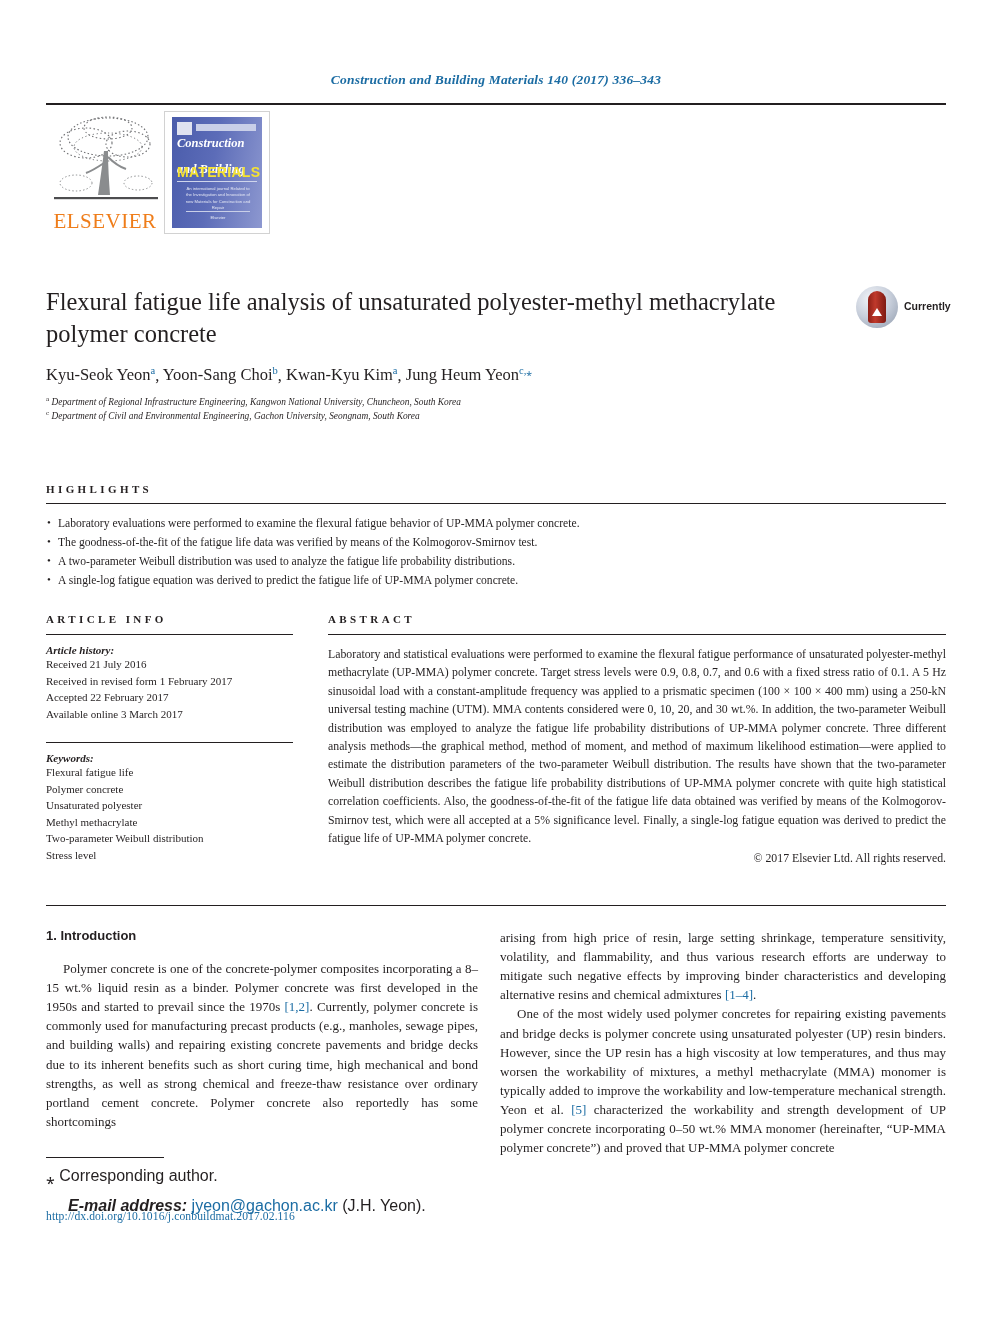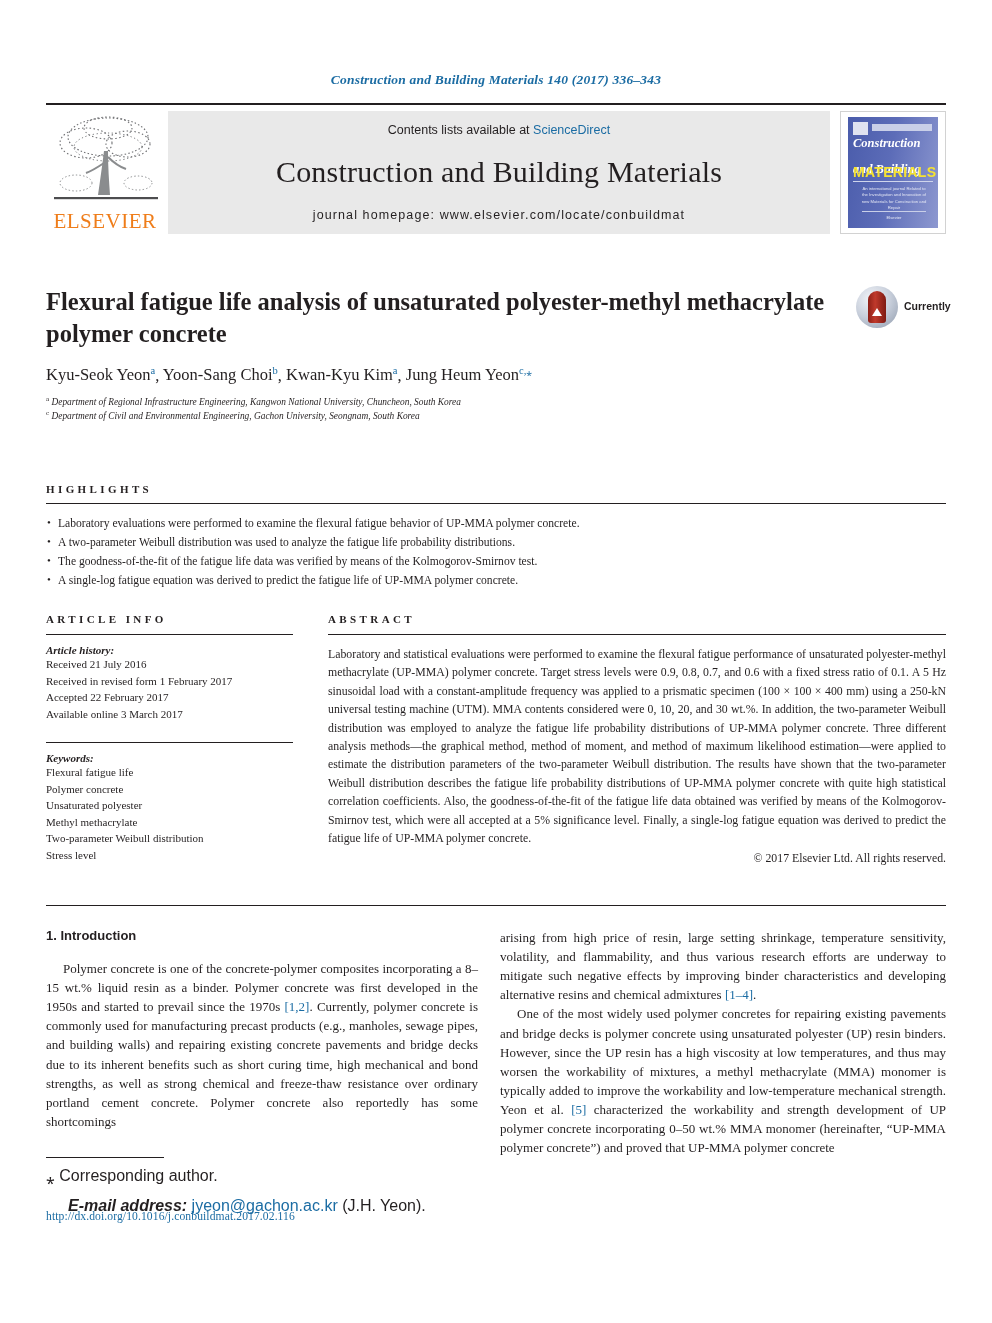--- a/index.html
+++ b/index.html
@@ -160,21 +160,21 @@
   }
 
   
   .titleblock { position: absolute; top: 286px; left: 46px; width: 790px; }
   .paper-title {
     font-family: "Liberation Serif", serif;
     font-size: 24.5px;
     line-height: 1.3;
     color: #231f20;
     margin: 0;
-    font-weight: bold;
+    font-weight: normal;
   }
   .authors {
     margin-top: 14px;
     font-family: "Liberation Serif", serif;
     font-size: 16.5px;
     color: #231f20;
     line-height: 1.3;
   }
   .authors sup { color: #1b6ca3; font-size: 10.5px; }
   .affils {
@@ -364,27 +364,20 @@
               <path d="M52 52 C46 56, 40 60, 34 62" stroke="#8a8c8e" stroke-width="2" fill="none"></path>
               <ellipse cx="24" cy="72" rx="16" ry="8" fill="none" stroke="#8a8c8e" stroke-width="1" stroke-dasharray="1.4 2.2"></ellipse>
               <ellipse cx="86" cy="72" rx="14" ry="7" fill="none" stroke="#8a8c8e" stroke-width="1" stroke-dasharray="1.4 2.2"></ellipse>
               <rect x="2" y="86" width="104" height="2.2" fill="#4d4d4f"></rect>
             </g>
           </svg>
         </div>
         <div class="els-word">ELSEVIER</div>
       </div>
 
-      <div class="center-band">
-        <div class="contents-line">
-          <span>Contents lists available at </span><span class="sciencedirect">ScienceDirect</span>
-        </div>
-        <div class="journal-title">Construction and Building Materials</div>
-        <div class="homepage-line">journal homepage: www.elsevier.com/locate/conbuildmat</div>
-      </div>
 
       <div class="cover-thumb">
         <div class="cover-inner">
           <div class="cover-els"></div>
           <div class="cover-topbar"></div>
           <div class="cover-t1">Construction</div>
           <div class="cover-t2">and Building</div>
           <div class="cover-t3">MATERIALS</div>
           <div class="cover-rule"></div>
           <div class="cover-sub">An international journal Related to the Investigation and Innovation of new Materials for Construction and Repair</div>
@@ -415,22 +408,22 @@
       <div class="cm-arrow"></div>
     </div>
     <div class="cm-label">Currently</div>
   </div>
 
   <div class="hl-block">
     <div class="sect-label">HIGHLIGHTS</div>
     <div class="hl-rule"></div>
     <ul class="hl-list">
       <li>Laboratory evaluations were performed to examine the flexural fatigue behavior of UP-MMA polymer concrete.</li>
+      <li>The goodness-of-the-fit of the fatigue life data was verified by means of the Kolmogorov-Smirnov test.</li>
       <li>A two-parameter Weibull distribution was used to analyze the fatigue life probability distributions.</li>
-      <li>The goodness-of-the-fit of the fatigue life data was verified by means of the Kolmogorov-Smirnov test.</li>
       <li>A single-log fatigue equation was derived to predict the fatigue life of UP-MMA polymer concrete.</li>
     </ul>
   </div>
 
   <div class="info-col">
     <div class="sect-label">ARTICLE INFO</div>
     <div class="col-rule"></div>
     <div class="ai-head">Article history:</div>
     <div class="ai-line">Received 21 July 2016</div>
     <div class="ai-line">Received in revised form 1 February 2017</div>

